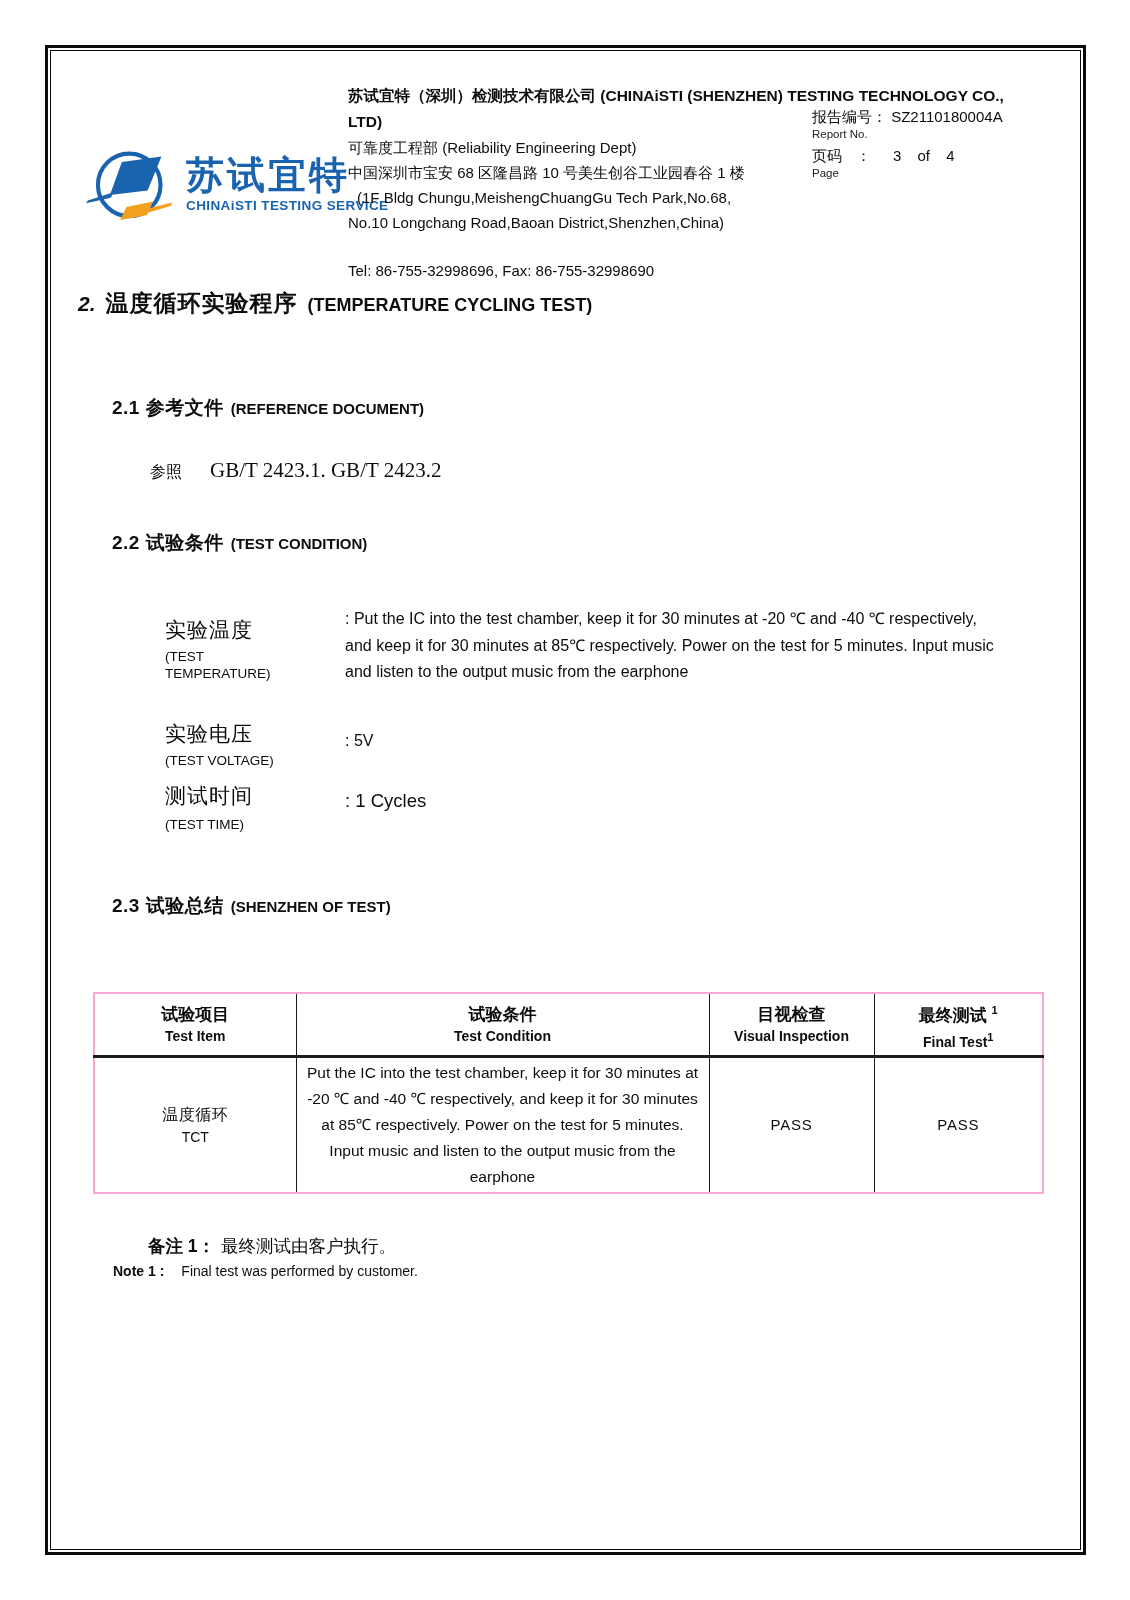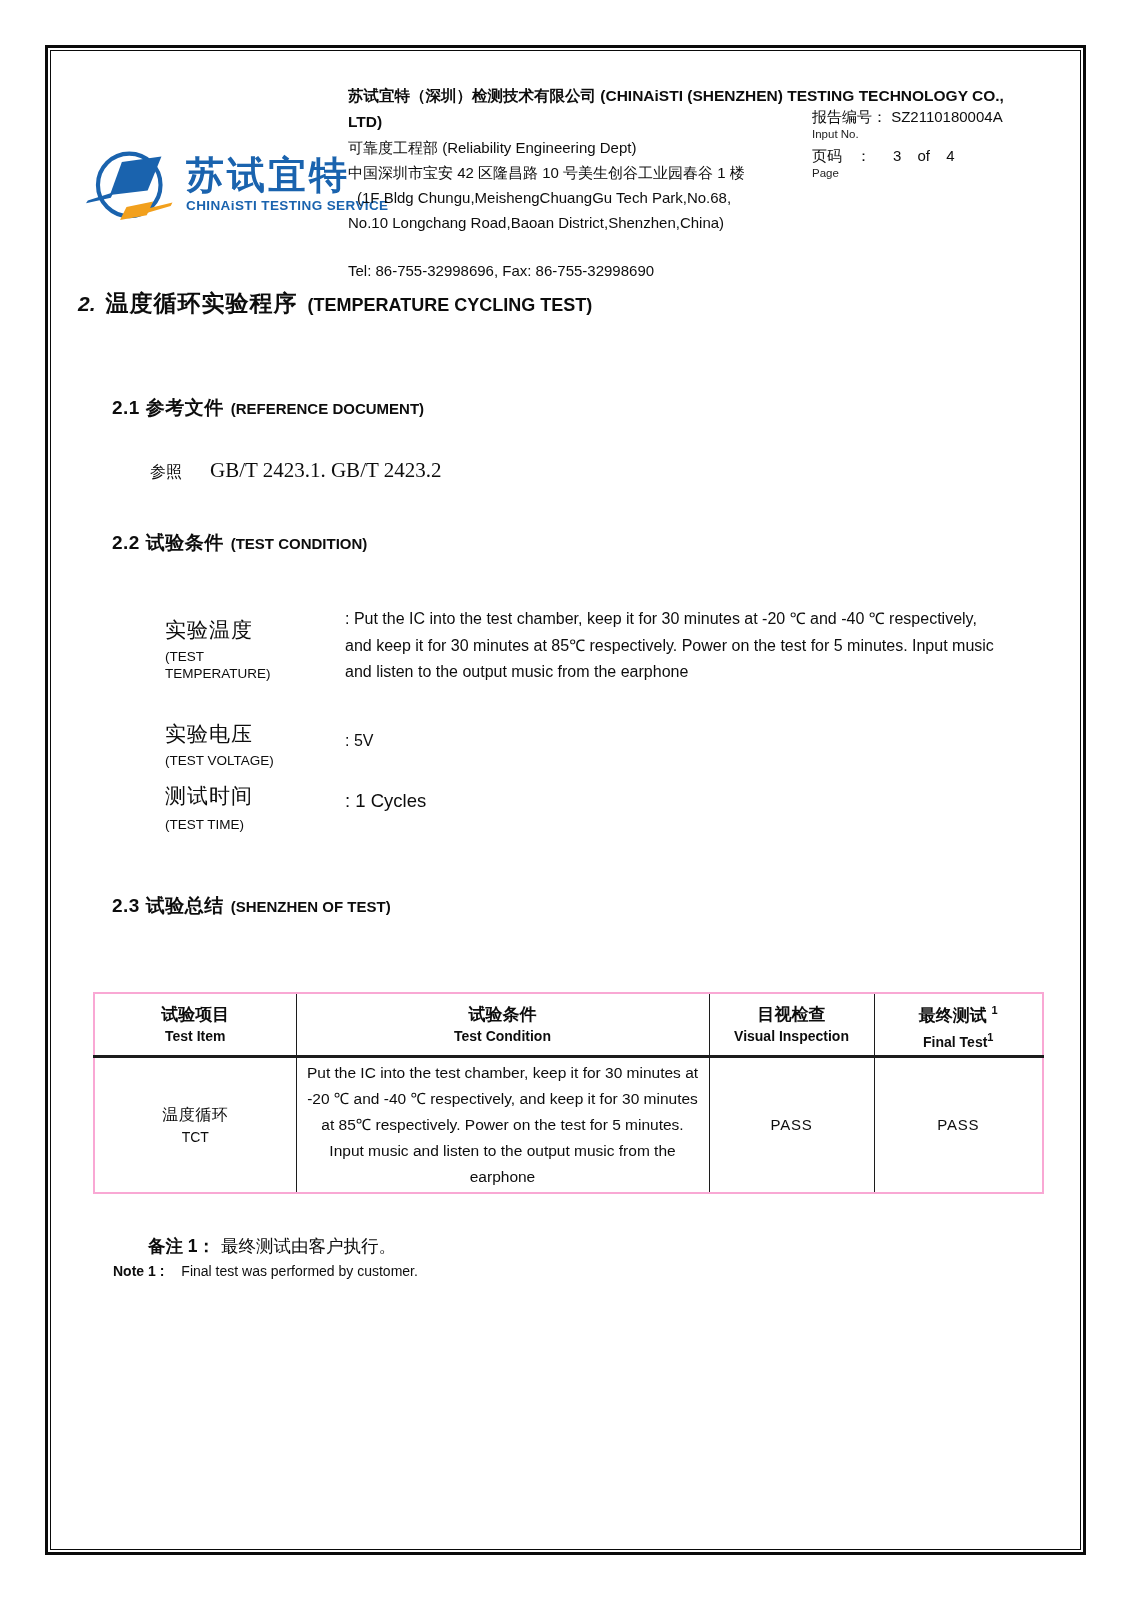--- a/index.html
+++ b/index.html
@@ -97,32 +97,32 @@
   </svg>
   <div>
     <div class="logo-cn">苏试宜特</div>
     <div class="logo-en">CHINAiSTI TESTING SERVICE</div>
   </div>
 </div>
 
 <div class="company">
   <p class="name">苏试宜特（深圳）检测技术有限公司 (CHINAiSTI (SHENZHEN) TESTING TECHNOLOGY CO., LTD)</p>
   <p>可靠度工程部 (Reliability Engineering Dept)</p>
-  <p>中国深圳市宝安 42 区隆昌路 10 号美生创谷工业园春谷 1 楼</p>
+  <p>中国深圳市宝安 68 区隆昌路 10 号美生创谷工业园春谷 1 楼</p>
   <p class="addr-en1">(1F Bldg Chungu,MeishengChuangGu Tech Park,No.68,</p>
   <p>No.10 Longchang Road,Baoan District,Shenzhen,China)</p>
   <p class="tel">Tel: 86-755-32998696, Fax: 86-755-32998690</p>
 </div>
 
 <div class="report">
   <div class="big">
     <span>报告编号：</span>
     <span>SZ2110180004A</span>
   </div>
-  <div class="small">Input No.</div>
+  <div class="small">Report No.</div>
   <div class="pgrow">
     <span>页码</span><span class="colon">：</span><span class="val">3 of 4</span>
   </div>
   <div class="small">Page</div>
 </div>
 
 <div class="main-title">
   <span class="num">2.</span>
   <span class="cn">温度循环实验程序</span>
   <span class="en">(TEMPERATURE CYCLING TEST)</span>

